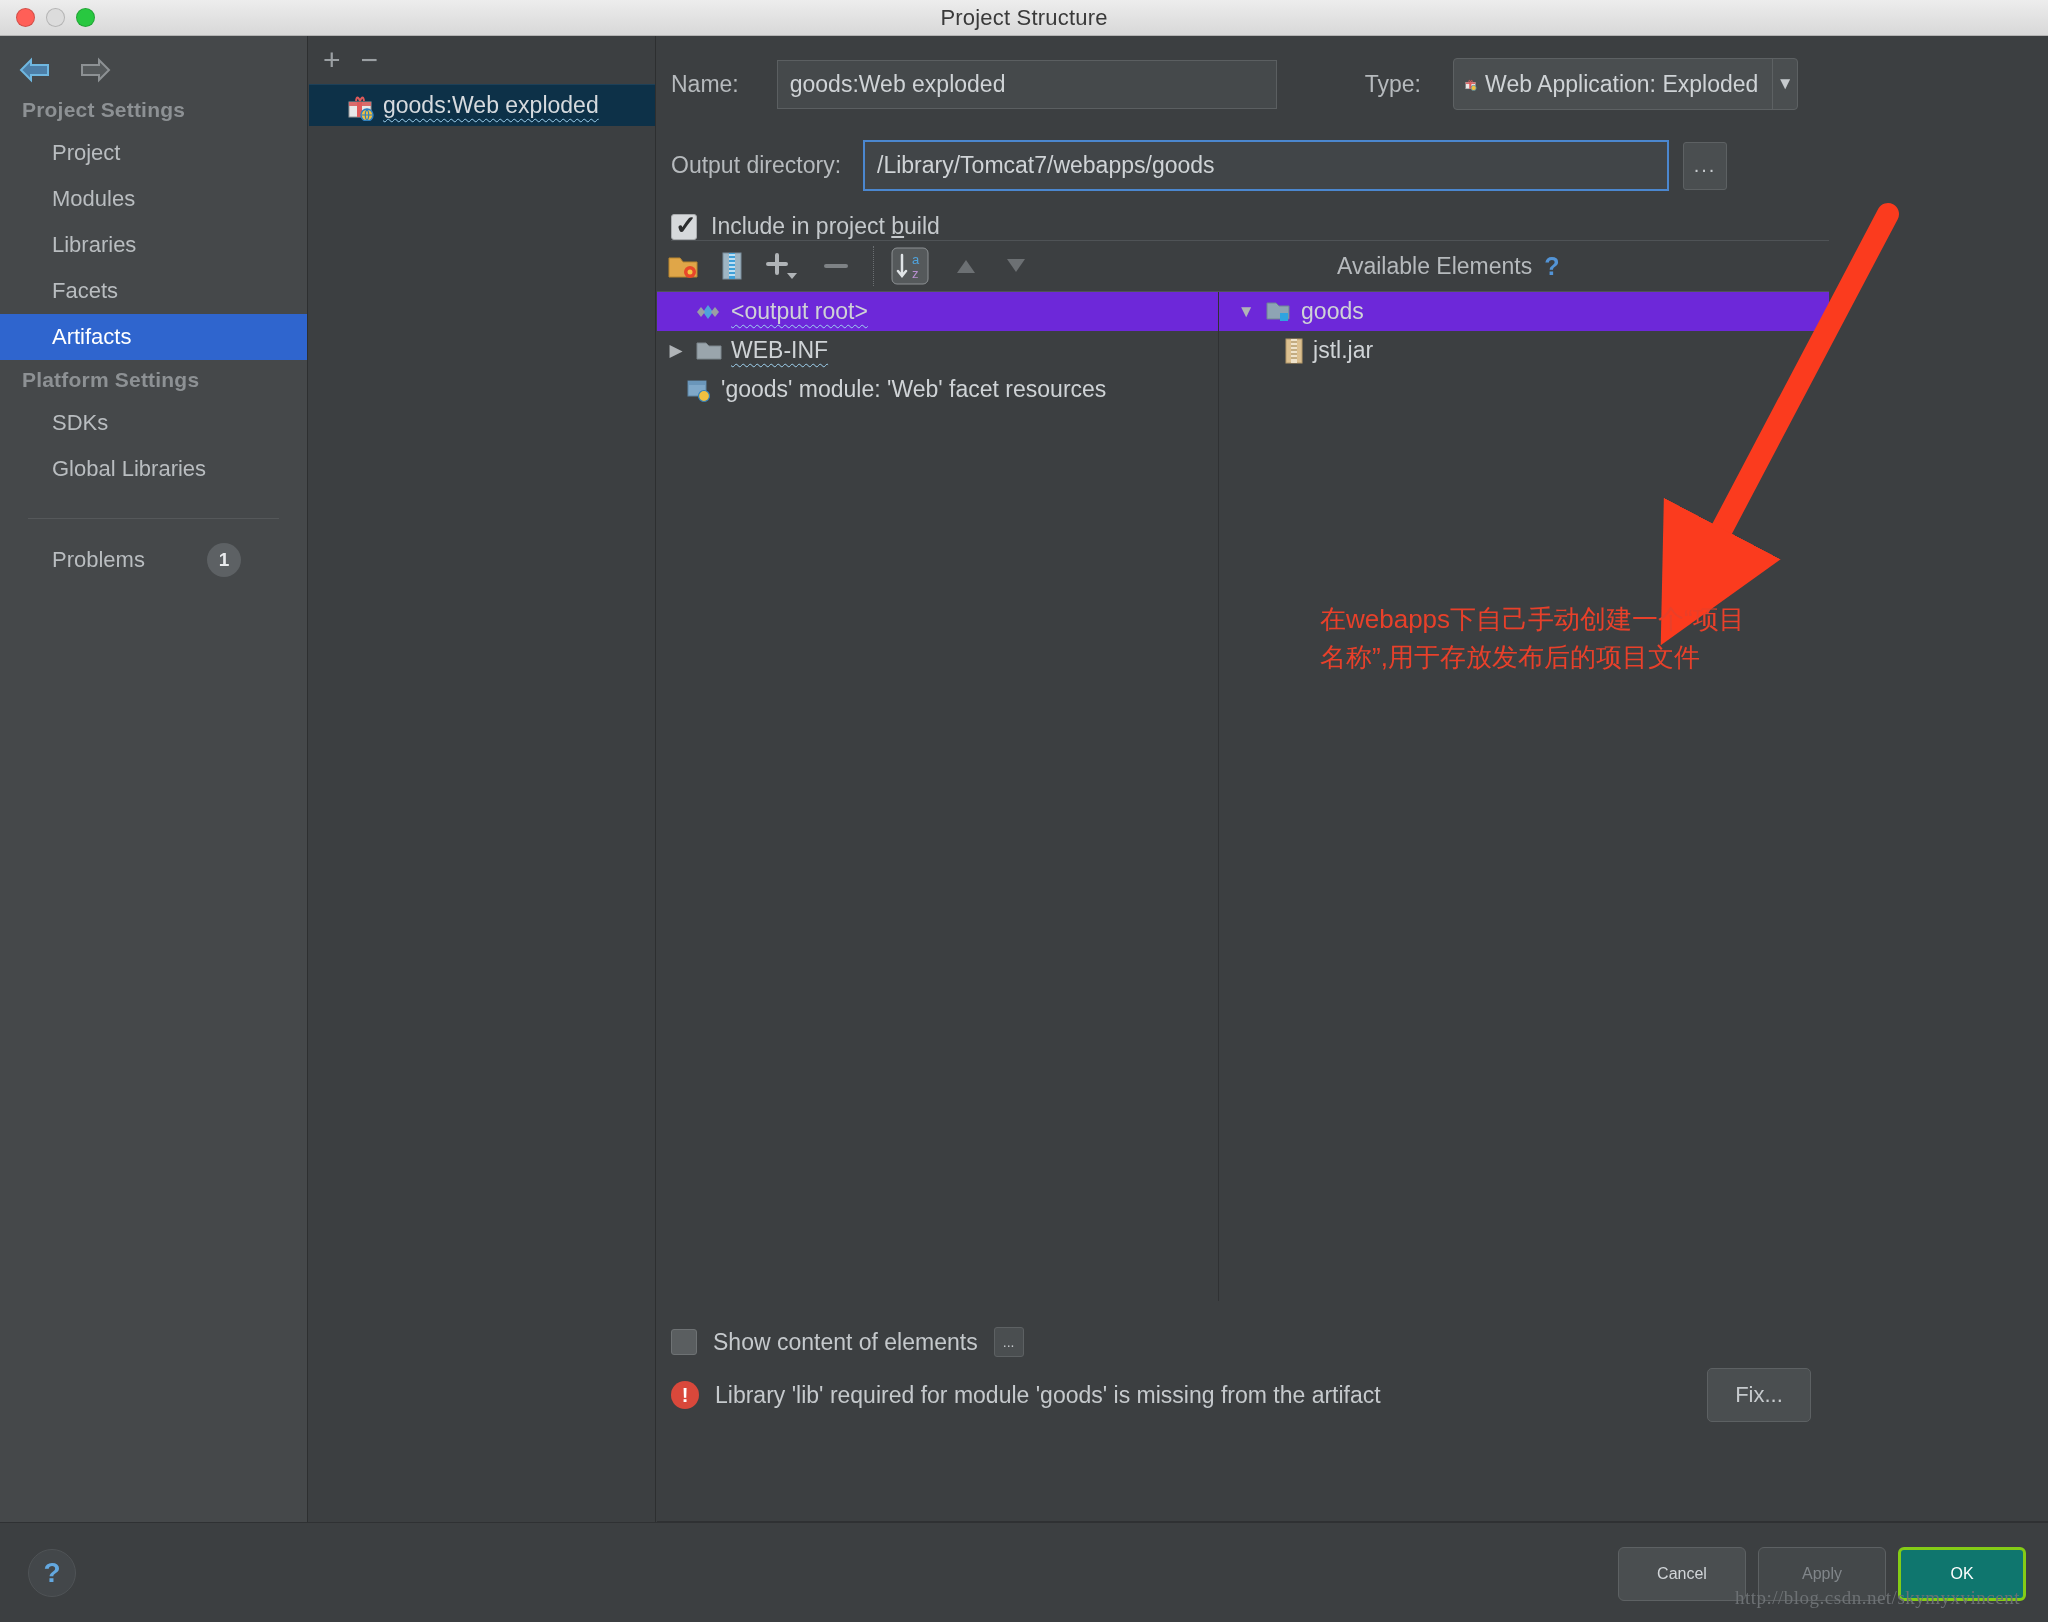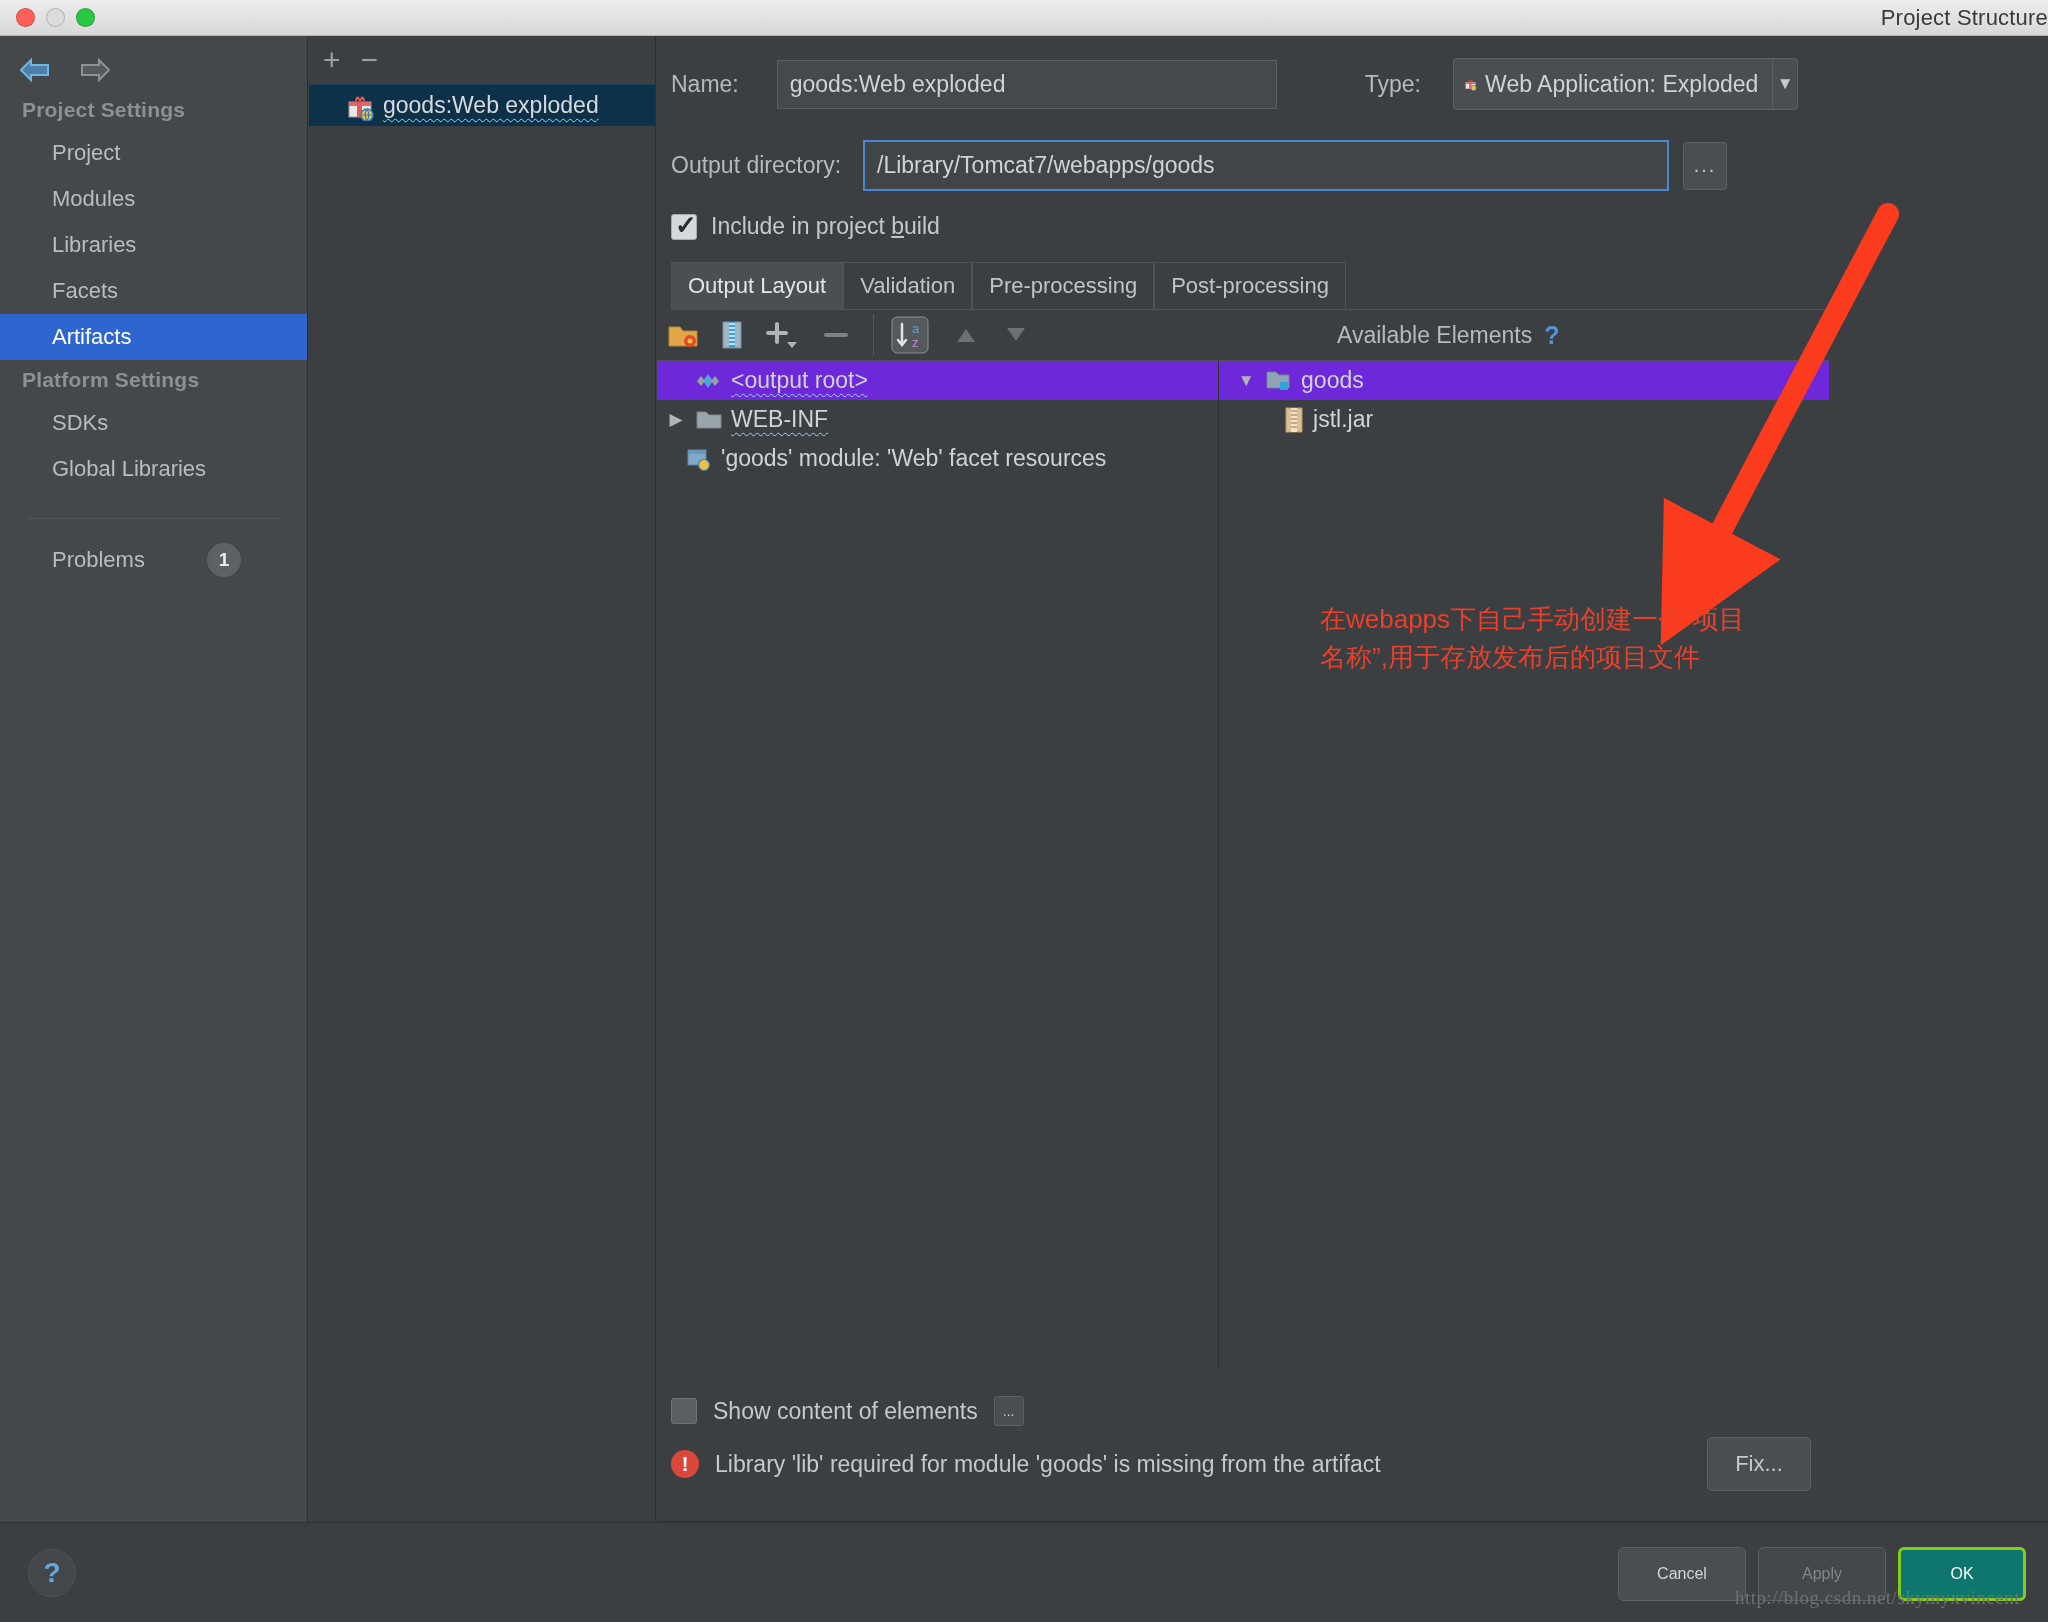--- a/index.html
+++ b/index.html
@@ -17,21 +17,21 @@
     background: linear-gradient(#ededed, #d8d8d8);
     border-bottom: 1px solid #b4b4b4;
     display: flex; align-items: center;
   }
   .traffic { display: flex; gap: 11px; margin-left: 16px; }
   .tl { width: 19px; height: 19px; border-radius: 50%; border: 1px solid rgba(0,0,0,.18); }
   .tl.red { background: #ff5f57; }
   .tl.yellow { background: #dcdcdc; }
   .tl.green { background: #28c840; }
   .win-title {
-    position: absolute; left: 0; width: 2048px; text-align: right;
+    position: absolute; left: 0; width: 2048px; text-align: center;
     font-size: 22px; color: #3a3a3a; letter-spacing: .2px;
   }
 
   
   .sidebar {
     position: absolute; left: 0; top: 36px; width: 308px; height: 1486px;
     background: #45484a; border-right: 1px solid #2d2f30;
   }
   .navbtns { display: flex; gap: 26px; padding: 14px 0 0 18px; height: 54px; align-items: center; }
   .navarrow { width: 34px; height: 26px; }
@@ -281,26 +281,20 @@
       <span class="lbl">Output directory:</span>
       <input class="txtfield focus" style="width: 806px; margin-left: 22px;" value="/Library/Tomcat7/webapps/goods">
       <div class="browse-btn" style="margin-left:14px;">...</div>
     </div>
 
     <div class="chkrow">
       <span class="chkbox checked"></span>
       <span class="chktext"><span>Include in project </span><span class="uline">b</span><span>uild</span></span>
     </div>
 
-    <div class="tabs">
-      <div class="tab active">Output Layout</div>
-      <div class="tab">Validation</div>
-      <div class="tab">Pre-processing</div>
-      <div class="tab">Post-processing</div>
-    </div>
     <div class="tabs-underline"></div>
 
     <div class="lay-toolbar">
       <span class="li">
         <svg width="32" height="28" viewBox="0 0 32 28">
           <path d="M2 6 h11 l3 4 h14 v15 h-28 z" fill="#e0a648" stroke="#b8862f"></path>
           <circle cx="23" cy="20" r="6" fill="#e8472a"></circle>
           <circle cx="23" cy="20" r="2.5" fill="#f5c542"></circle>
         </svg>
       </span>

